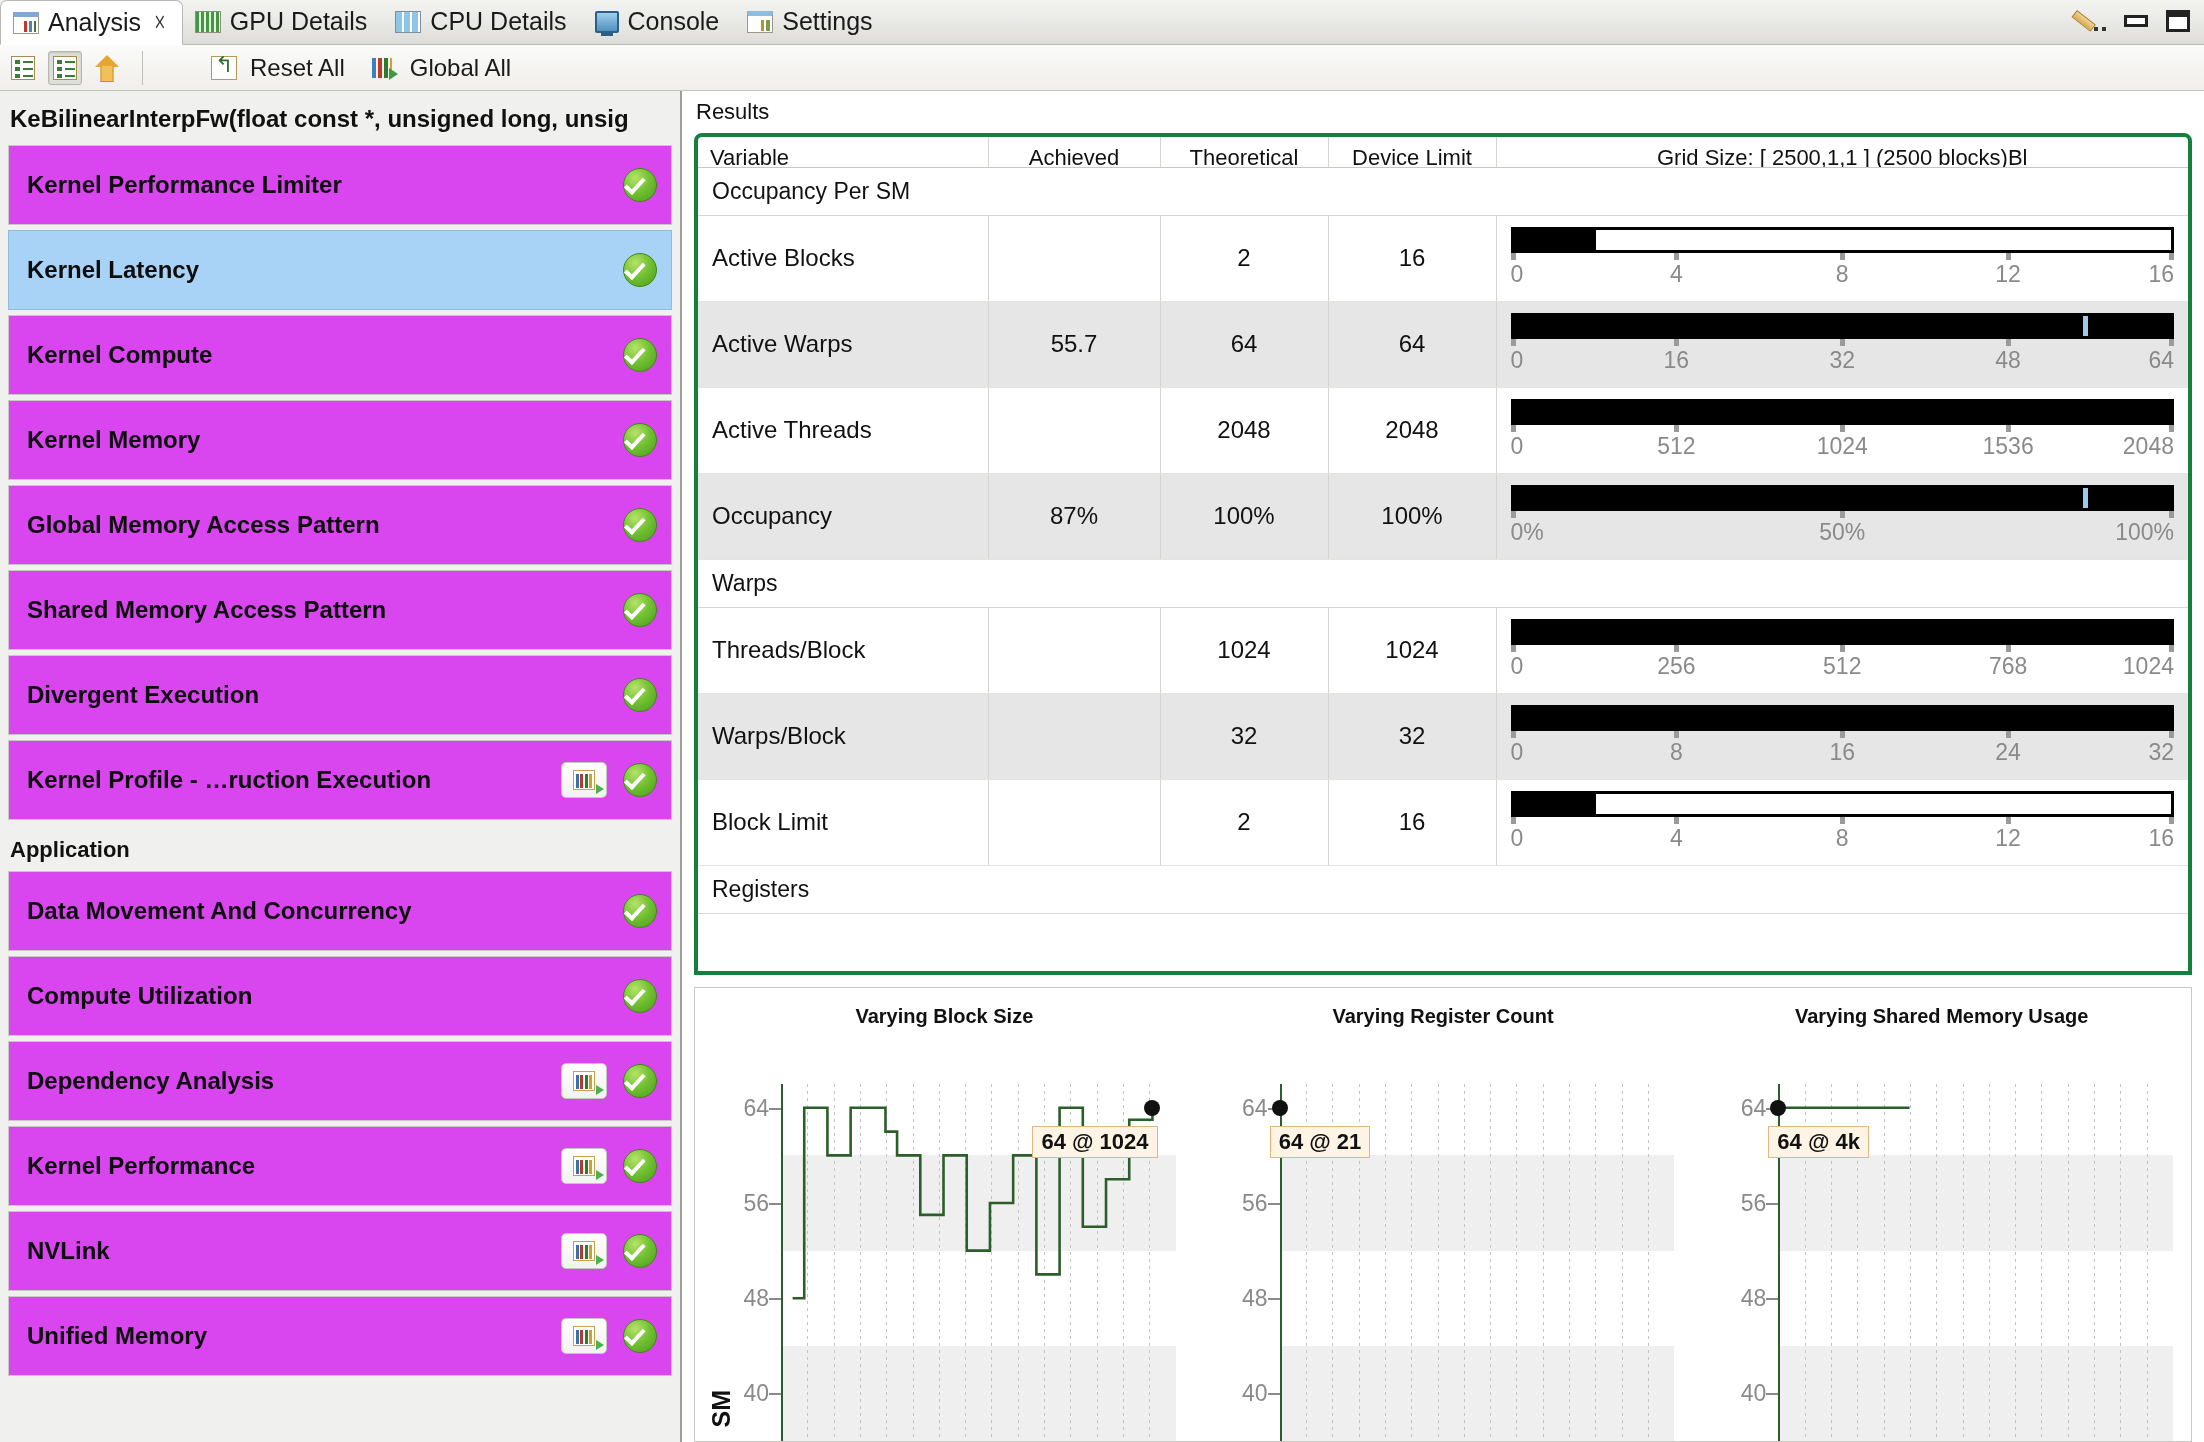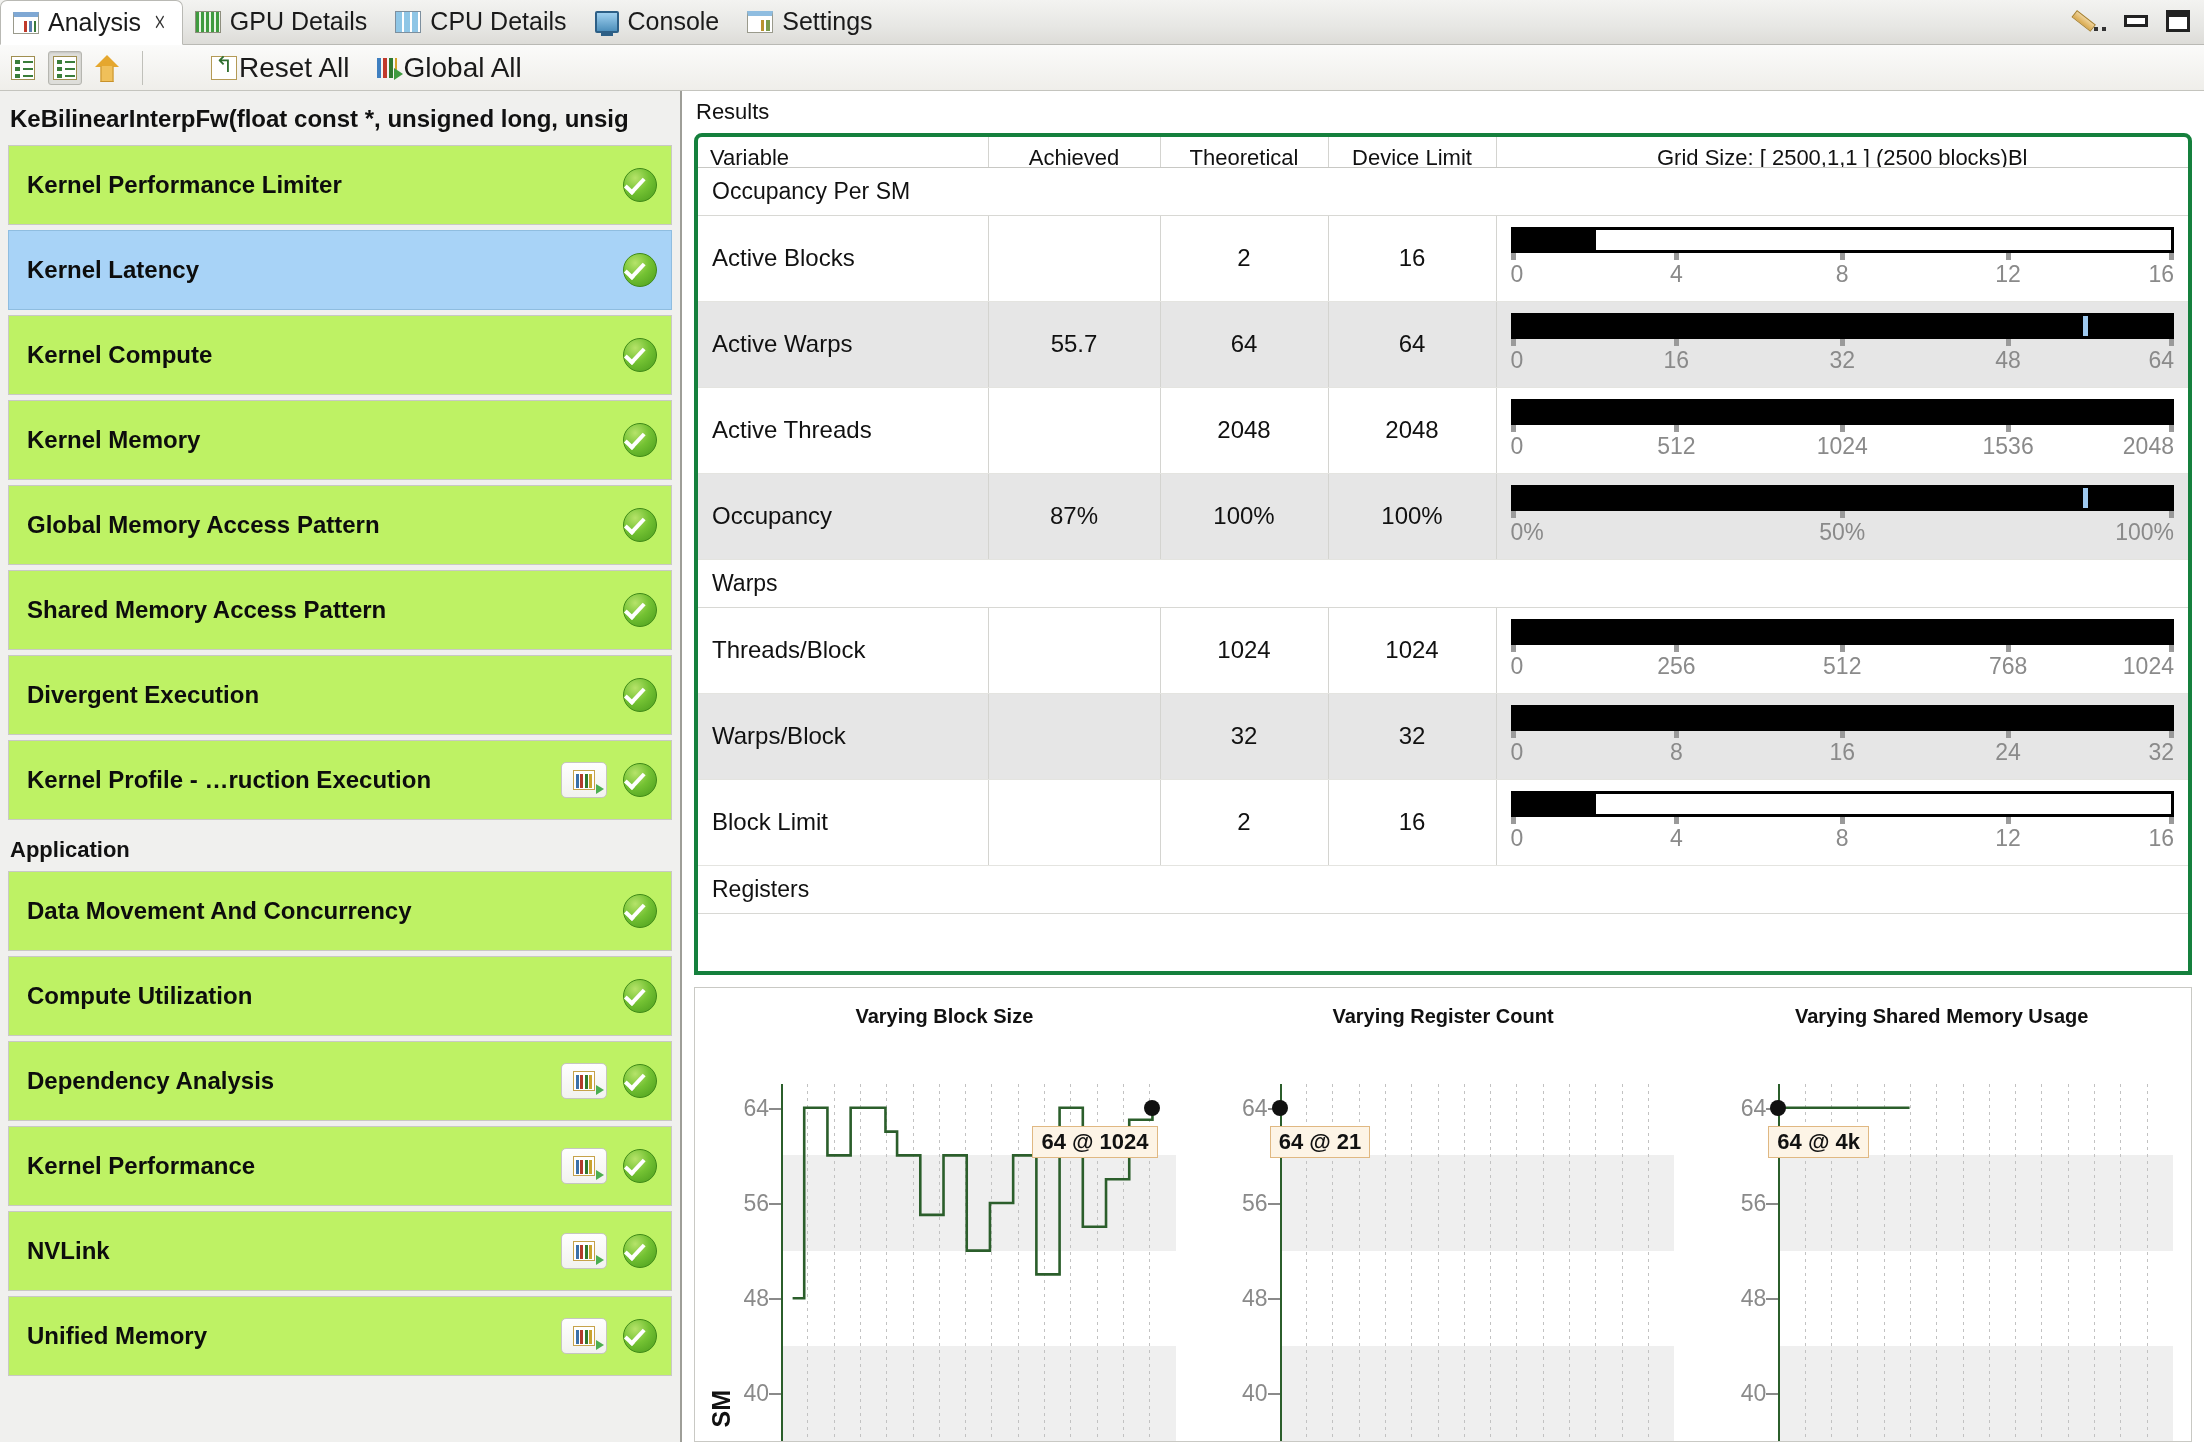--- a/index.html
+++ b/index.html
@@ -83,21 +83,21 @@
     background: linear-gradient(to bottom,#fbfbfa,#efeeea);
     border-bottom: 1px solid #c4c4be;
     display: flex; align-items: center;
   }
   .tb-left { display:flex; align-items:center; gap:8px; padding-left: 6px; }
   .tb-btn { width:34px; height:34px; display:flex; align-items:center; justify-content:center;
             border:1px solid transparent; border-radius:3px; }
   .tb-btn.pressed { background:#dededa; border-color:#b6b6b0; box-shadow: inset 0 1px 2px rgba(0,0,0,.12); }
   .tb-sep { width:1px; height:34px; background:#c0c0ba; margin: 0 10px; }
   .tb-mid { display:flex; align-items:center; gap:26px; margin-left: 58px; }
-  .tb-item { display:flex; align-items:center; gap:2px; font-size:28px; color:#1a1a1a; white-space:nowrap; }
+  .tb-item { display:flex; align-items:center; gap:13px; font-size:24px; color:#1a1a1a; white-space:nowrap; }
 
   .ic-list { width:24px; height:24px; border:1.5px solid #a08f50; background:#fff; position:relative; }
   .ic-list::before{content:"";position:absolute;left:3px;top:3px;width:5px;height:4px;background:#3a7d3a;
      box-shadow:0 7px 0 #3a7d3a, 0 14px 0 #3a7d3a;}
   .ic-list::after{content:"";position:absolute;left:11px;top:4px;width:10px;height:2px;background:#3a7d3a;
      box-shadow:0 7px 0 #3a7d3a, 0 14px 0 #3a7d3a;}
   .ic-arrow-up { width:26px; height:26px; position:relative; }
   .ic-arrow-up::before{content:"";position:absolute;left:50%;top:0;transform:translateX(-50%);
      border-left:12px solid transparent;border-right:12px solid transparent;border-bottom:12px solid #e5a72e;}
   .ic-arrow-up::after{content:"";position:absolute;left:50%;top:11px;transform:translateX(-50%);
@@ -127,21 +127,21 @@
     padding: 14px 10px 12px 10px;
     white-space: nowrap; overflow: hidden;
   }
   .grp-header {
     font-size: 22px; font-weight: bold; color: #111;
     padding: 12px 10px 8px 10px;
   }
   .row {
     margin: 0 8px 5px 8px;
     height: 80px;
-    background: #bef264;
+    background: #d946ef;
     border: 1px solid #c9c9c4;
     display: flex; align-items: center;
     padding: 0 14px 0 18px;
     position: relative;
   }
   .row.sel { background:#a8d3f7; border-color:#8fbde0; }
   .row-label { font-size: 24px; font-weight: bold; color:#0d0d0d; flex:1; white-space:nowrap;
                overflow:hidden; text-overflow:ellipsis; }
   .chart-btn {
     width: 46px; height: 36px; margin-right: 16px;

